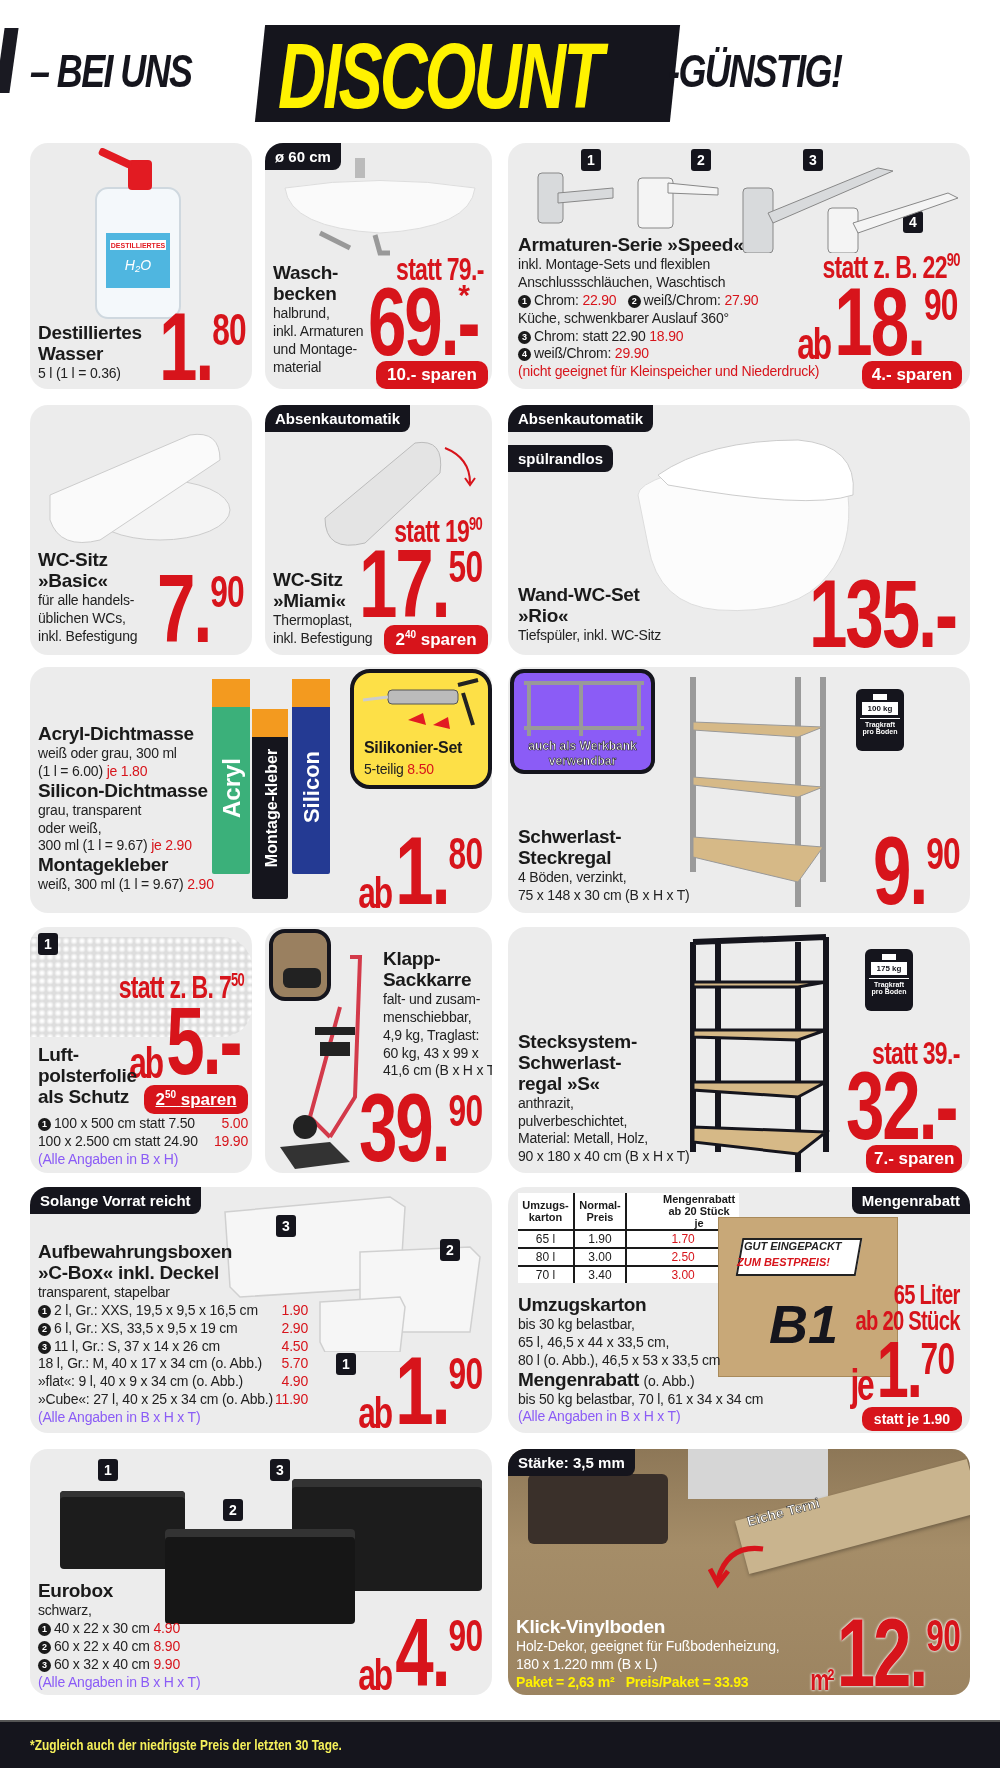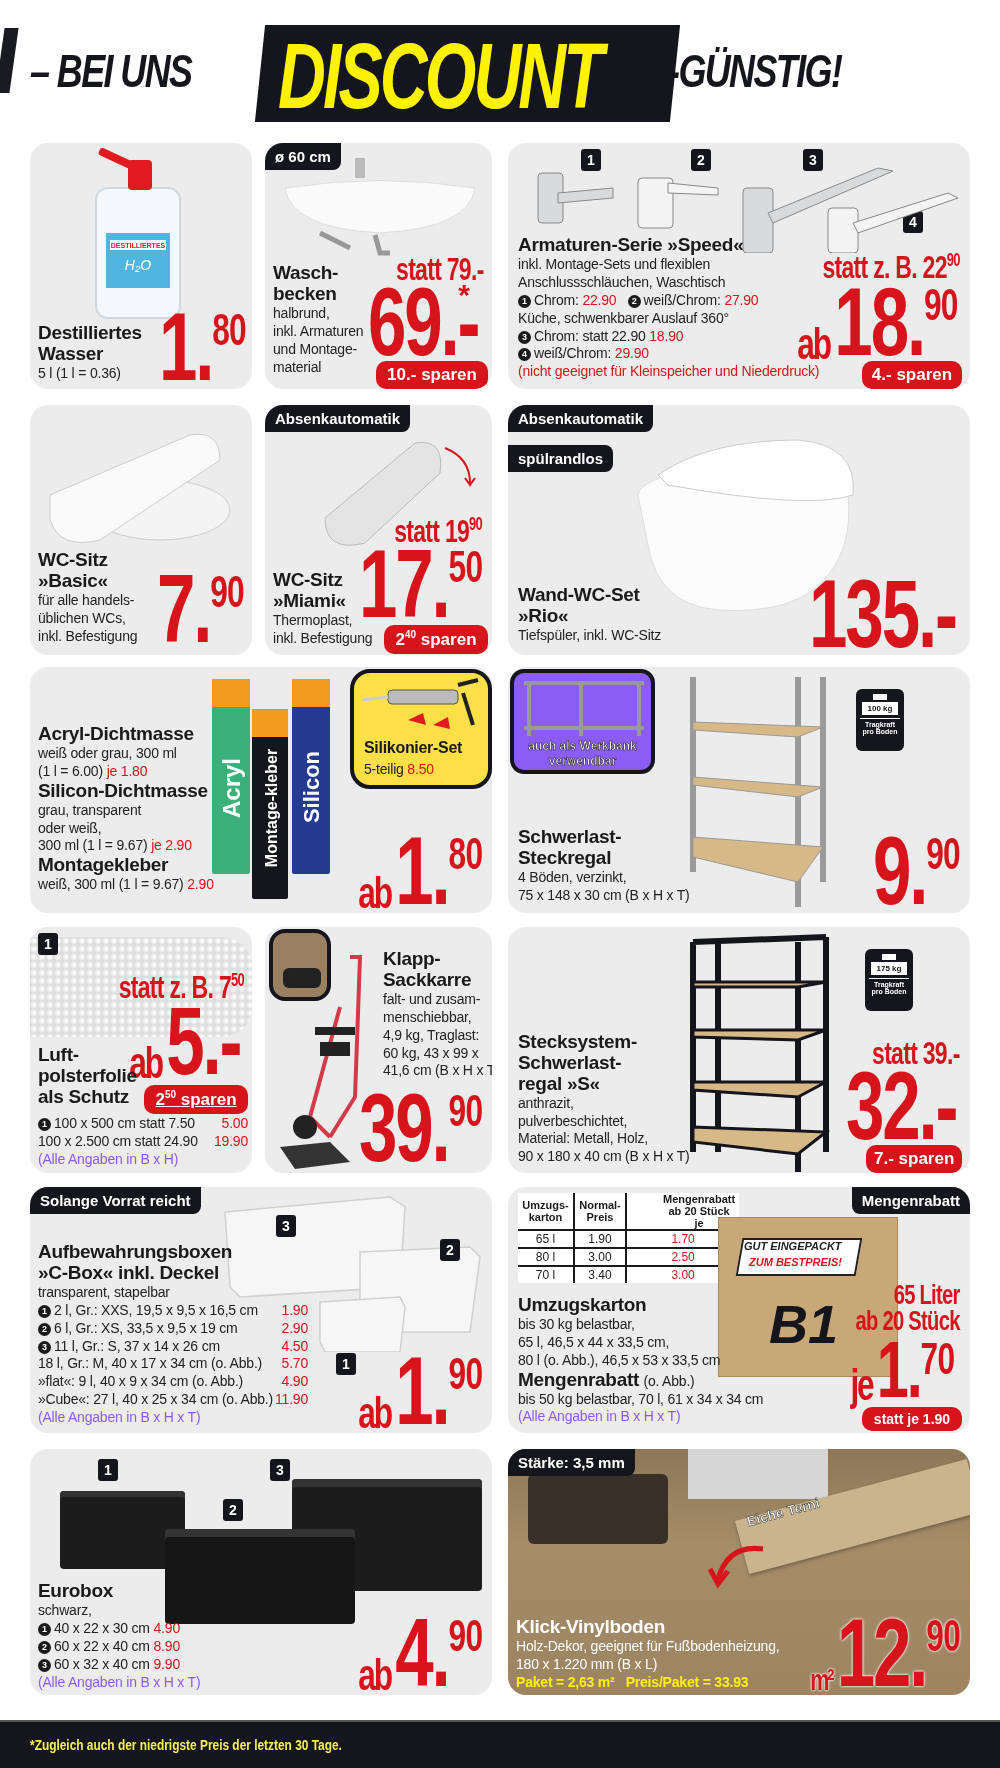--- a/index.html
+++ b/index.html
@@ -422,21 +422,21 @@
       <td>70 l</td>
       <td>3.40</td>
       <td class="red">3.00</td>
     </tr>
   </tbody>
     </table>
   <div class="tag" style="right:0;top:0;left:auto;border-radius:0 0 0 8px;">Mengenrabatt</div>
   <div style="position:absolute;left:210px;top:30px;width:180px;height:160px;background:#c8a878;border:1px solid #a98a5a;">
     <div style="position:absolute;left:20px;top:20px;width:120px;height:38px;background:#fff;border:2px solid #222;transform:skewX(-10deg);"></div>
     <div style="position:absolute;left:25px;top:22px;font-size:11px;font-weight:900;font-style:italic;color:#222;">GUT EINGEPACKT</div>
-    <div style="position:absolute;left:30px;top:38px;font-size:11px;font-weight:900;font-style:italic;color:#d7141b;">ZUM BESTPREIS!</div>
+    <div style="position:absolute;left:18px;top:38px;font-size:11px;font-weight:900;font-style:italic;color:#d7141b;">ZUM BESTPREIS!</div>
     <div style="position:absolute;left:50px;top:75px;font-size:54px;font-weight:900;font-style:italic;color:#15151d;">B1</div>
   </div>
   <div style="position:absolute;left:10px;top:108px;width:280px;">
     <div class="title cond">Umzugskarton</div>
     <div class="desc">bis 30 kg belastbar,</div>
     <div class="desc">65 l, 46,5 x 44 x 33,5 cm,</div>
     <div class="desc" style="white-space:nowrap;">80 l (o. Abb.), 46,5 x 53 x 33,5 cm</div>
     <div><span class="title cond">Mengenrabatt</span> <span class="desc">(o. Abb.)</span></div>
     <div class="desc" style="white-space:nowrap;">bis 50 kg belastbar, 70 l, 61 x 34 x 34 cm</div>
     <div class="desc small-grey">(Alle Angaben in B x H x T)</div>

